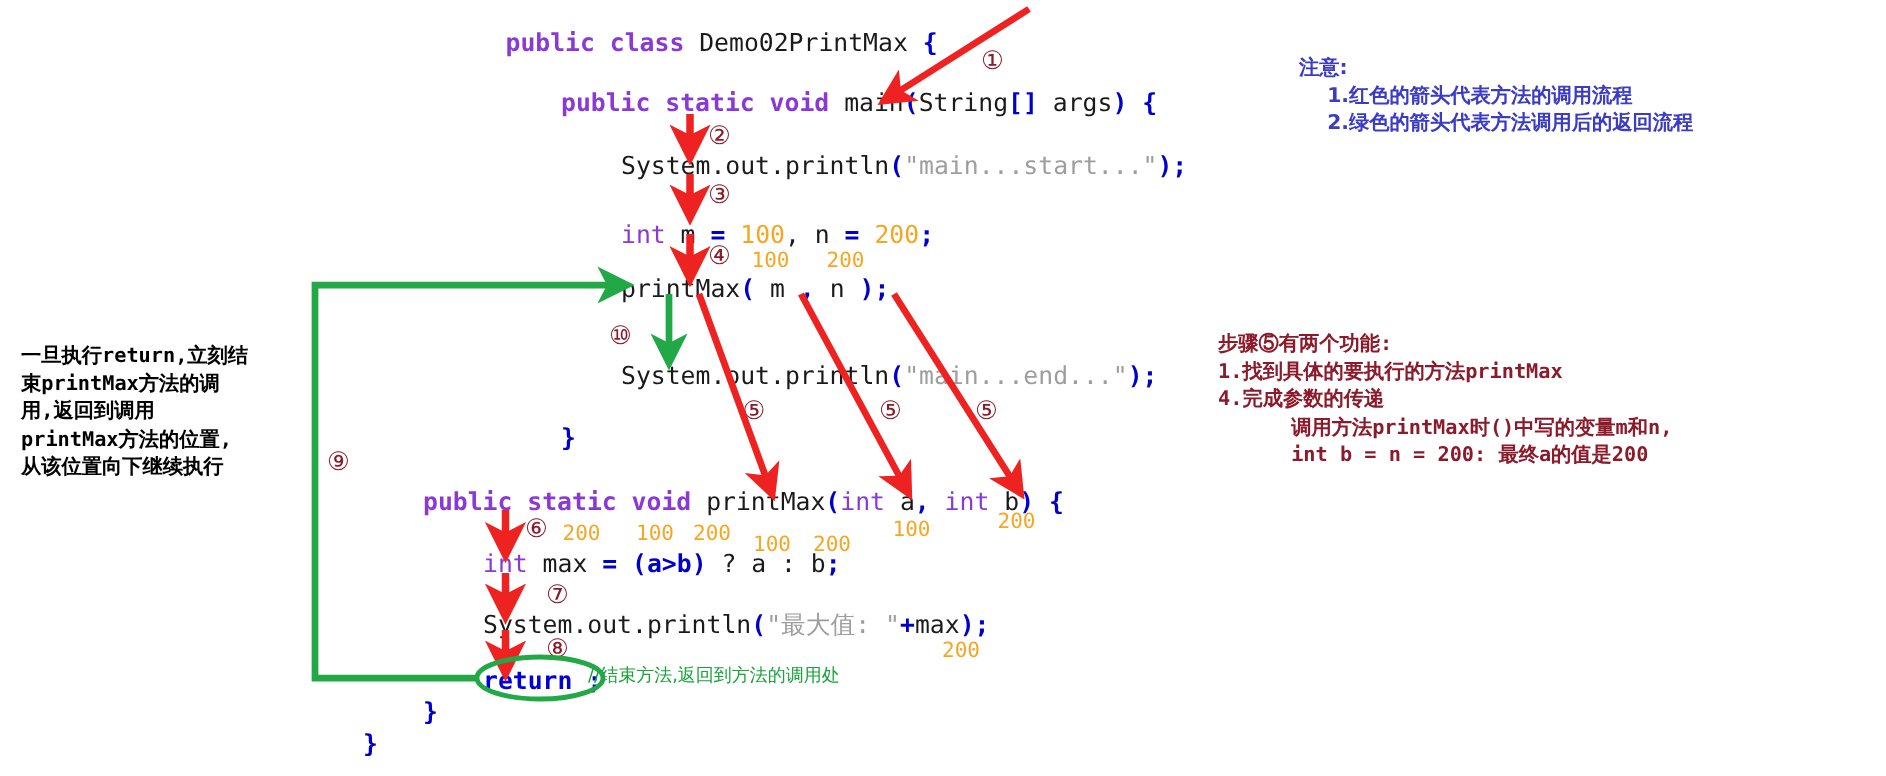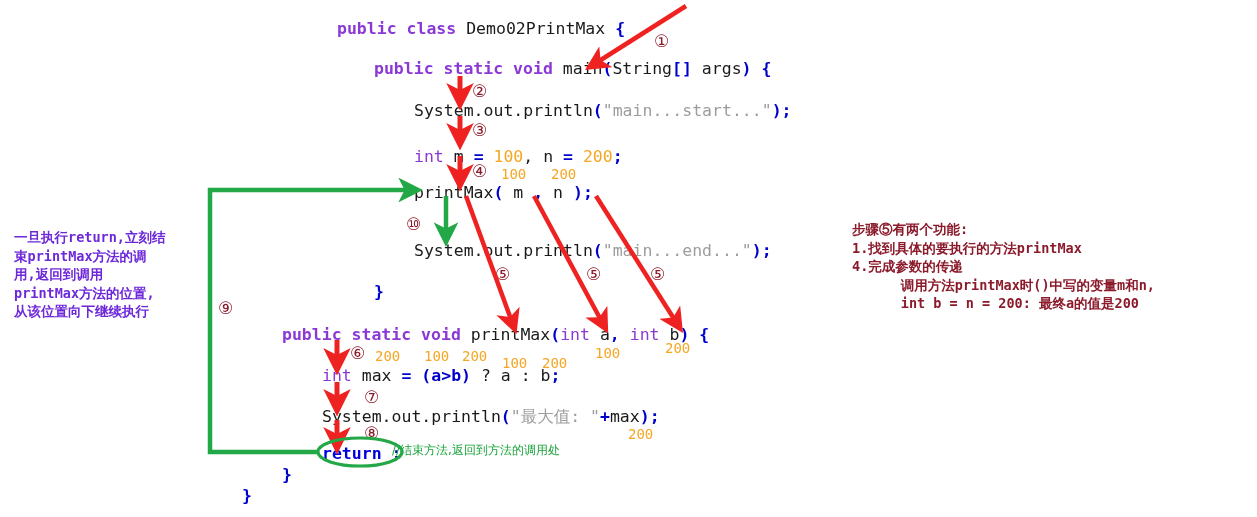--- a/index.html
+++ b/index.html
@@ -52,21 +52,21 @@
   .note{
     position:absolute;
     white-space:pre;
     font-family:"DejaVu Sans","Liberation Sans",sans-serif;
     font-weight:bold;
     font-size:13.5px;
     line-height:18.5px;
   }
   .note-blue{color:#3b3bc4;}
   .note-red{color:#8b1a2b;}
-  .note-green{color:#6d28d9;}
+  .note-green{color:#000000;}
   .note-mono{font-family:"DejaVu Sans Mono","Liberation Mono",monospace;}
 
   .comment-green{
     position:absolute;white-space:pre;color:#1aa33a;
     font-family:"DejaVu Sans","Liberation Sans",sans-serif;
     font-size:12px;font-weight:normal;
   }
 
   svg.overlay{position:absolute;left:0;top:0;width:1257px;height:517px;pointer-events:none;}
 </style>
@@ -114,21 +114,22 @@
       <div class="step" style="left: 586px; top: 266px;">⑤</div>
       <div class="step" style="left: 650px; top: 266px;">⑤</div>
       <div class="step" style="left: 218px; top: 300px;">⑨</div>
       <div class="step" style="left: 350px; top: 345px;">⑥</div>
       <div class="step" style="left: 364px; top: 389px;">⑦</div>
       <div class="step" style="left: 364px; top: 425px;">⑧</div>
     </div>
 
   <div class="comment-green" id="return-comment" style="left: 392px; top: 442px;">//结束方法,返回到方法的调用处</div>
 
-  <div class="note note-red note-mono" id="note-right" style="left: 852px; top: 220px;"><div>步骤⑤有两个功能:</div><div>1.找到具体的要执行的方法printMax</div><div>4.完成参数的传递</div><div>      调用方法printMax时()中写的变量m和n,</div><div>      int b = n = 200: 最终a的值是200</div></div>
+  <div class="note note-blue" id="note-top-right" style="left: 866px; top: 36px;"><div>注意:</div><div>    1.红色的箭头代表方法的调用流程</div><div>    2.绿色的箭头代表方法调用后的返回流程</div></div>
+  <div class="note note-red note-mono" id="note-right" style="left: 812px; top: 220px;"><div>步骤⑤有两个功能:</div><div>1.找到具体的要执行的方法printMax</div><div>4.完成参数的传递</div><div>      调用方法printMax时()中写的变量m和n,</div><div>      int b = n = 200: 最终a的值是200</div></div>
   <div class="note note-green note-mono" id="note-left" style="left: 14px; top: 228px;"><div>一旦执行return,立刻结</div><div>束printMax方法的调</div><div>用,返回到调用</div><div>printMax方法的位置,</div><div>从该位置向下继续执行</div></div>
 
   <svg class="overlay" viewBox="0 0 1257 517">
     <defs>
       <marker id="rhead" markerWidth="5.5" markerHeight="5.5" refX="2.6" refY="2.75" orient="auto" markerUnits="strokeWidth">
         <path d="M0,0 L5.5,2.75 L0,5.5 L1.4,2.75 z" fill="#ef2222"></path>
       </marker>
       <marker id="ghead" markerWidth="5.5" markerHeight="5.5" refX="2.6" refY="2.75" orient="auto" markerUnits="strokeWidth">
         <path d="M0,0 L5.5,2.75 L0,5.5 L1.4,2.75 z" fill="#22a846"></path>
       </marker>

